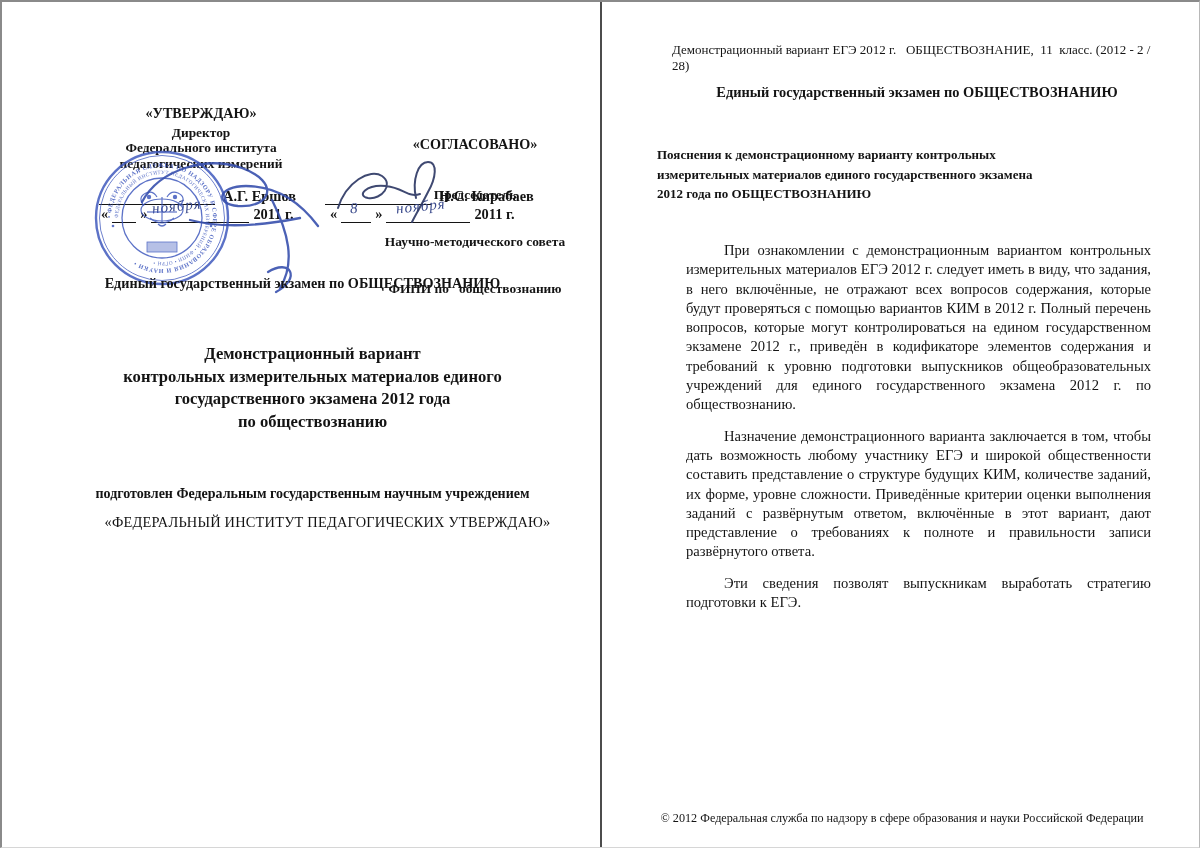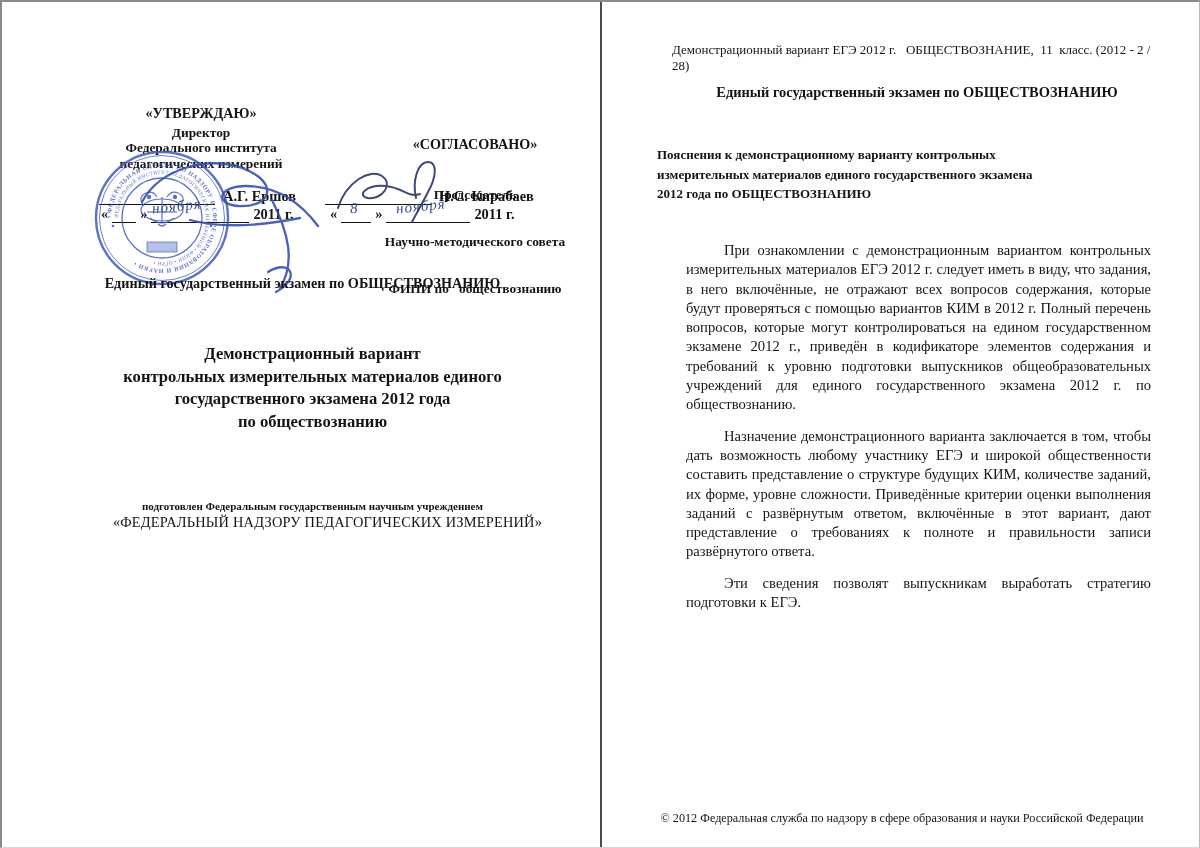--- a/index.html
+++ b/index.html
@@ -21,21 +21,21 @@
   .sig-col { position:absolute; text-align:center; font-weight:bold; font-size:13.4px; line-height:15.6px;margin-top:10px; }
   .sig-col .sig-title { font-size:14.2px; margin-bottom:3px; }
   .sign-row { position:absolute; display:flex; align-items:flex-end; gap:8px; font-weight:bold; font-size:14.4px; white-space:nowrap; }
   .blank { display:inline-block; border-bottom:1.4px solid #141414; height:15px; }
   .date-row { position:absolute; display:flex; align-items:flex-end; gap:4px; font-weight:bold; font-size:14.4px; white-space:nowrap; }
   .hand { position:absolute; font-style:italic; color:#3a4a8c; font-size:15px; transform:rotate(-6deg); letter-spacing:1px; }
   .hand-day { transform:rotate(-3deg); }
 
   .lp-exam      { left:48px;  top:273px; width:505px; font-weight:bold; font-size:14.2px; text-align:center; }
   .lp-title     { left:48px;  top:341px; width:525px; font-weight:bold; font-size:16.6px; line-height:22.5px; text-align:center; }
-  .lp-prepared  { left:48px;  top:484px; width:525px; font-weight:bold; font-size:11px; text-align:center;margin-top:14px; }
+  .lp-prepared  { left:48px;  top:484px; width:525px; font-weight:bold; font-size:14px; text-align:center; }
   .lp-institute { left:48px;  top:512px; width:555px; font-size:14.4px; text-align:center; letter-spacing:.2px; }
 
   
   .rp-header  { left:70px; top:40px;  width:495px; font-size:13px; }
   .rp-exam    { left:55px; top:82px;  width:520px; font-weight:bold; font-size:14.4px; text-align:center; }
   .rp-section { left:55px; top:143px; width:520px; font-weight:bold; font-size:13px; line-height:19.5px; text-align:left; }
   .rp-body    { left:72px; top:227px; width:489px; font-size:14.6px; line-height:19.3px; text-align:justify; }
   .rp-body p  { margin:12px; text-indent:38px; }
   .rp-footer  { left:40px; top:789px; width:520px; font-size:12.2px; text-align:center;margin-top:20px; }
 
@@ -141,21 +141,21 @@
     <div class="abs lp-exam">Единый государственный экзамен по ОБЩЕСТВОЗНАНИЮ</div>
 
     <div class="abs lp-title">
       <div>Демонстрационный вариант</div>
       <div>контрольных измерительных материалов единого</div>
       <div>государственного экзамена 2012 года</div>
       <div>по обществознанию</div>
     </div>
 
     <div class="abs lp-prepared">подготовлен Федеральным государственным научным учреждением</div>
-    <div class="abs lp-institute">«ФЕДЕРАЛЬНЫЙ НАДЗОРУ ПЕДАГОГИЧЕСКИХ ИЗМЕРЕНИЙ»</div>
+    <div class="abs lp-institute">«ФЕДЕРАЛЬНЫЙ ИНСТИТУТ ПЕДАГОГИЧЕСКИХ УТВЕРЖДАЮ»</div>
   </div>
 
   <div class="divider"></div>
 
   <div class="page page-right">
 
     <div class="abs rp-header prewrap">Демонстрационный вариант ЕГЭ 2012 г.   ОБЩЕСТВОЗНАНИЕ,  11  класс. (2012 - 2 / 28)</div>
 
     <div class="abs rp-exam">Единый государственный экзамен по ОБЩЕСТВОЗНАНИЮ</div>
 

